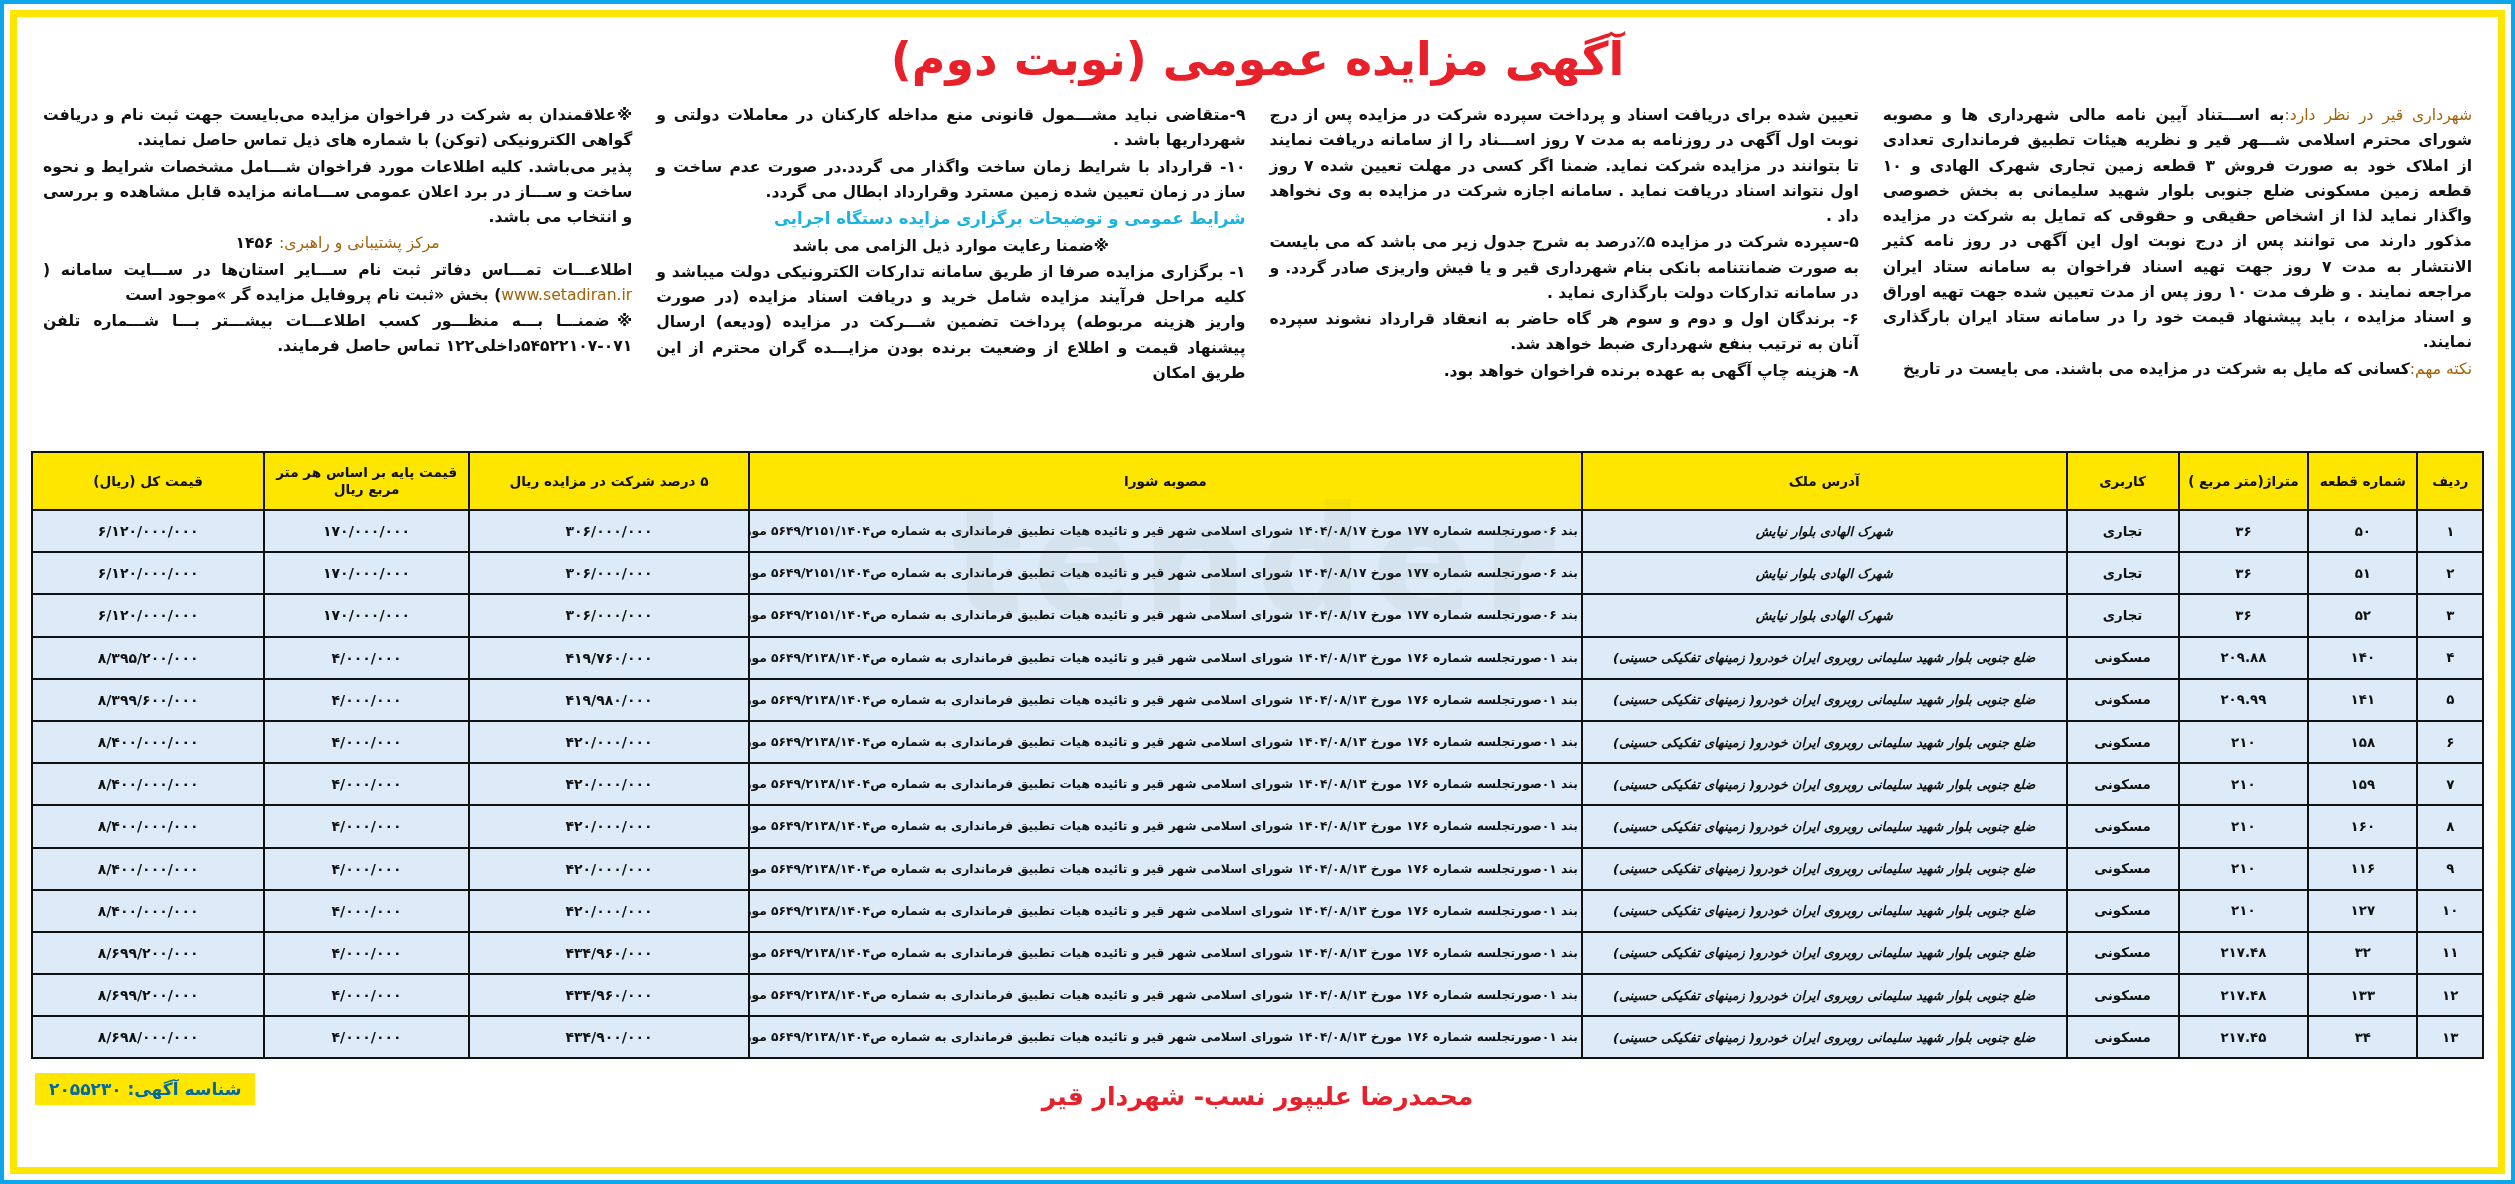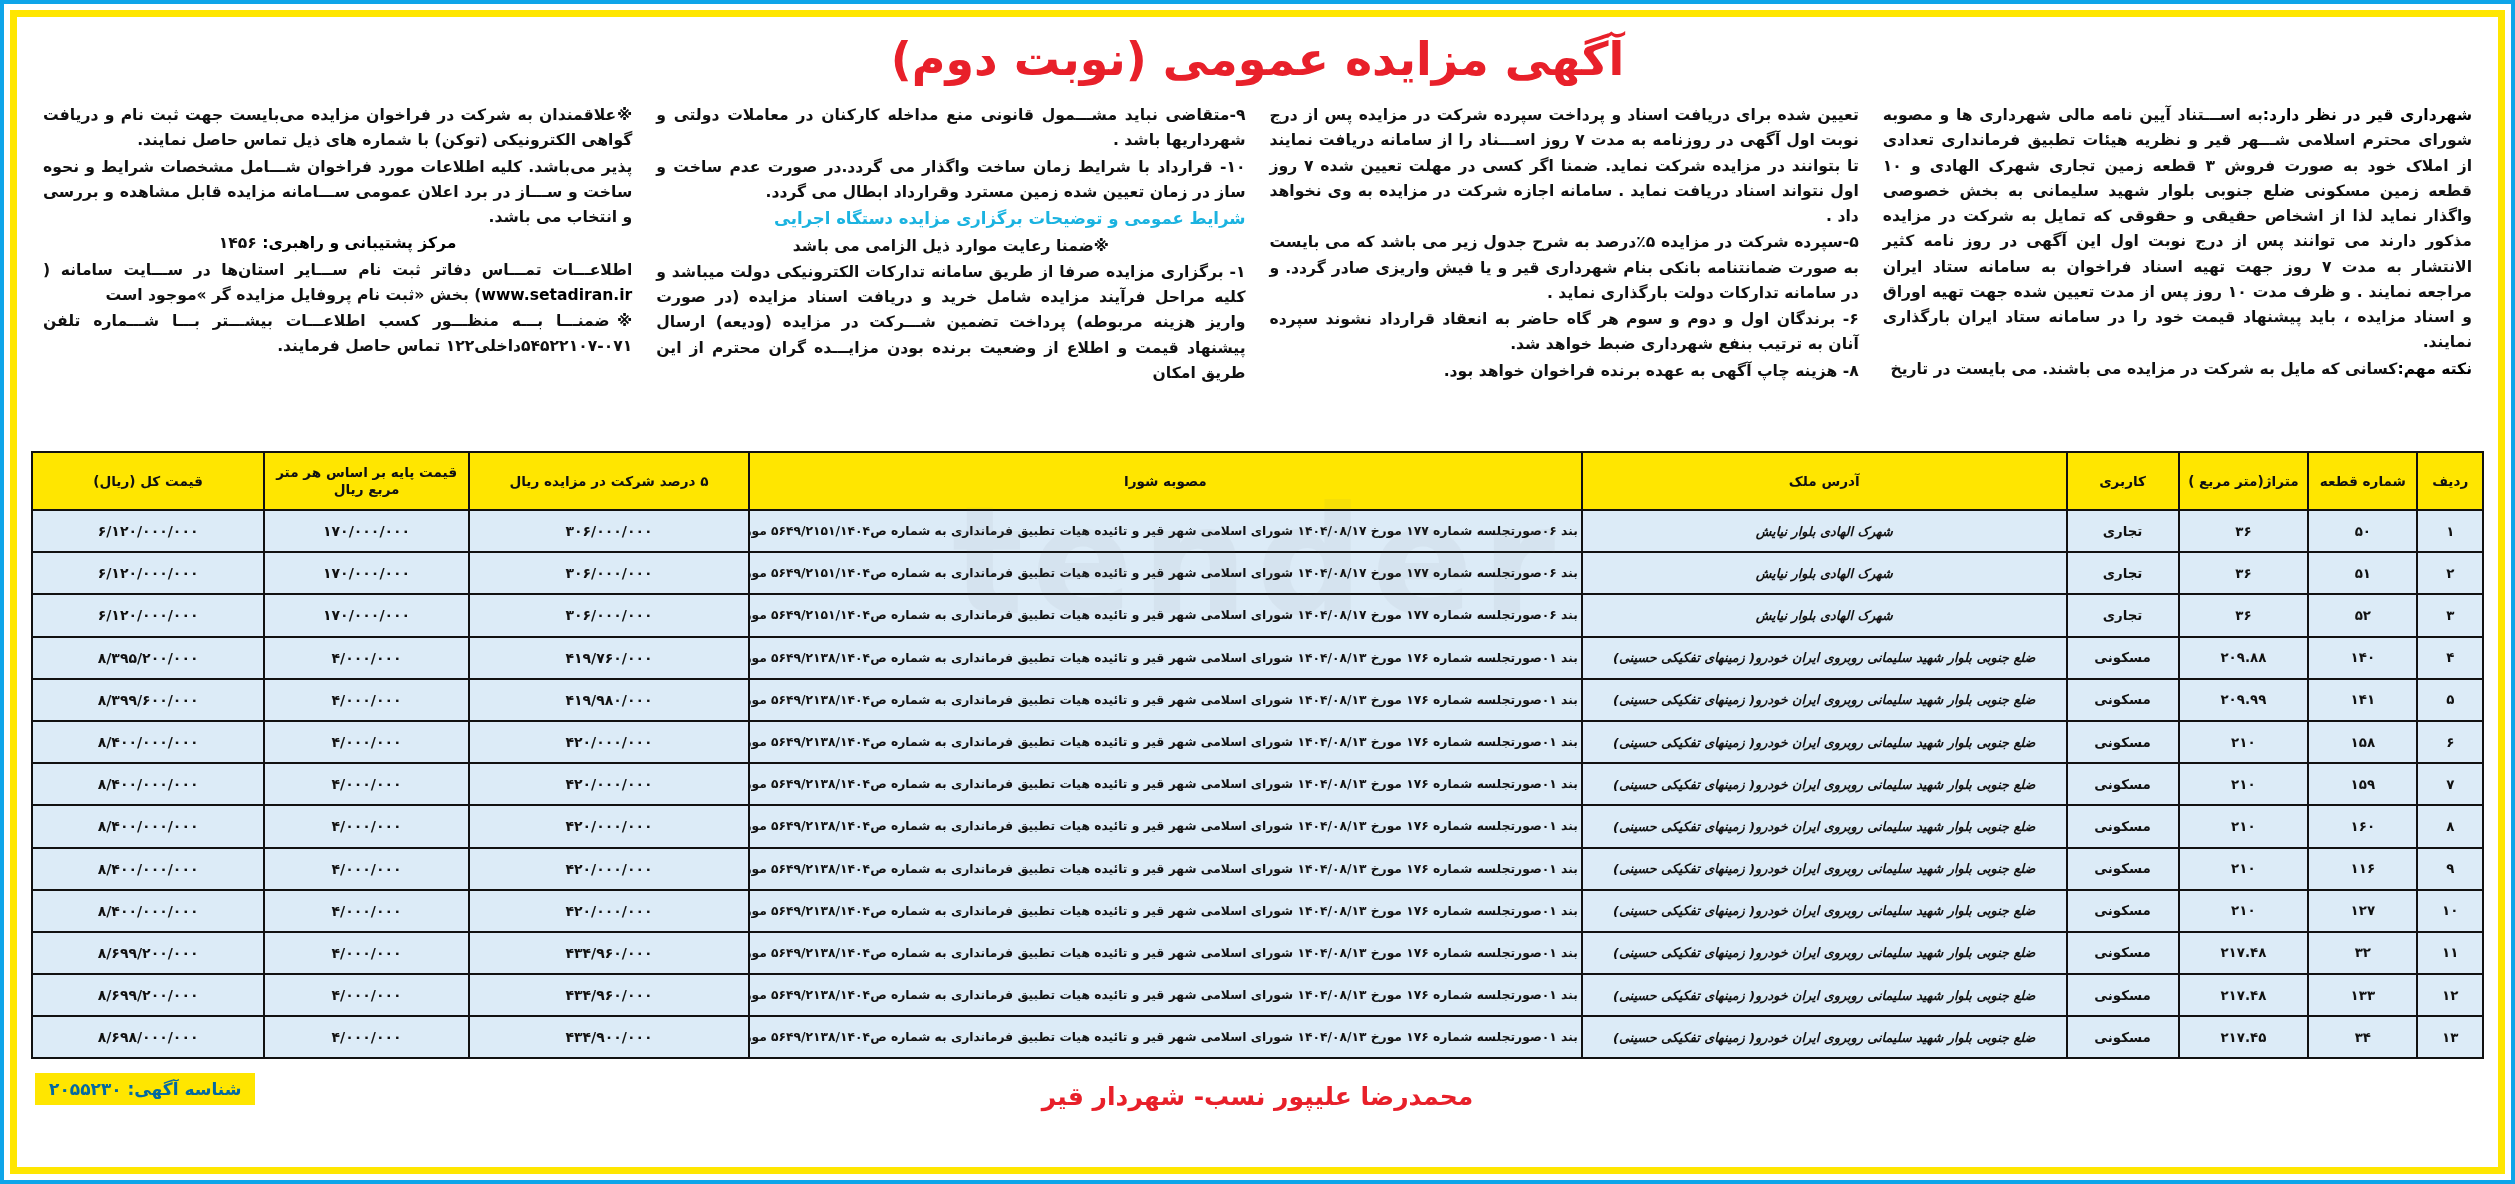--- a/index.html
+++ b/index.html
@@ -66,21 +66,21 @@
     box-sizing:border-box;
     font-size:15.6px;
     line-height:1.62;
     color:#111111;
     text-align:justify;
     text-align-last:right;
     font-weight:600;
   }
   .col.c1{direction:rtl;}
   .col p{margin:0 0 1px 0;}
-  .hl-blue{color:#000000;font-weight:bold;}
+  .hl-blue{color:#a16207;font-weight:normal;}
   .hl-blue-lg{color:#1bb3e0;font-weight:bold;display:block;text-align:center;font-size:16.5px;}
   .ltr{direction:ltr;display:inline-block;unicode-bidi:embed;}
   .center{text-align:center;text-align-last:center;}
 
   
   table.auction{
     width:100%;
     border-collapse:collapse;
     table-layout:fixed;
     margin-top:4px;

